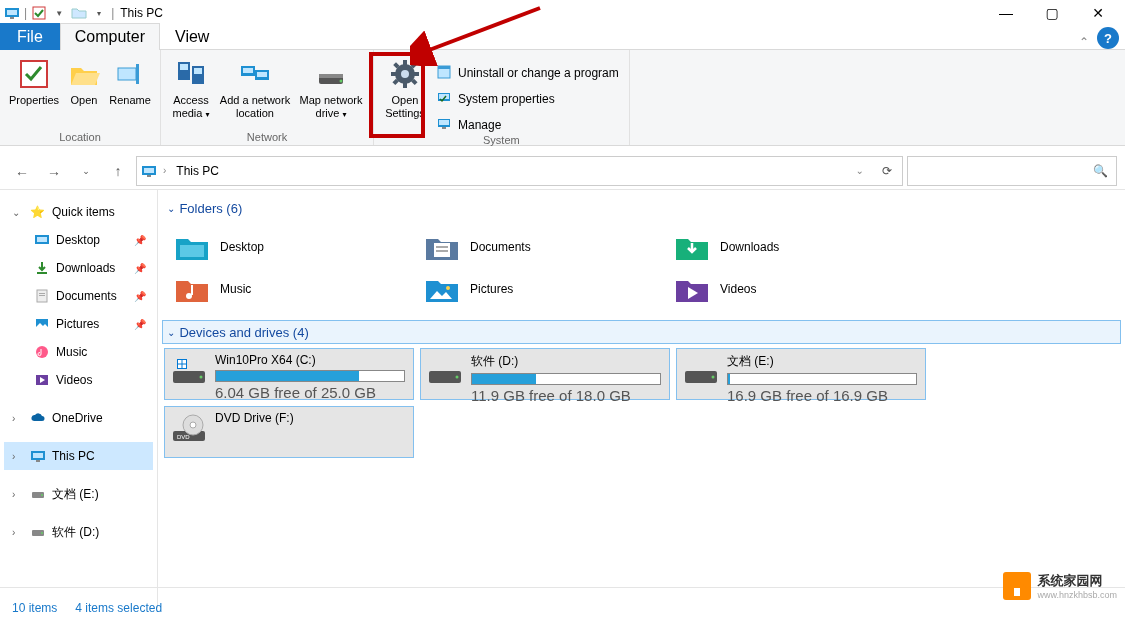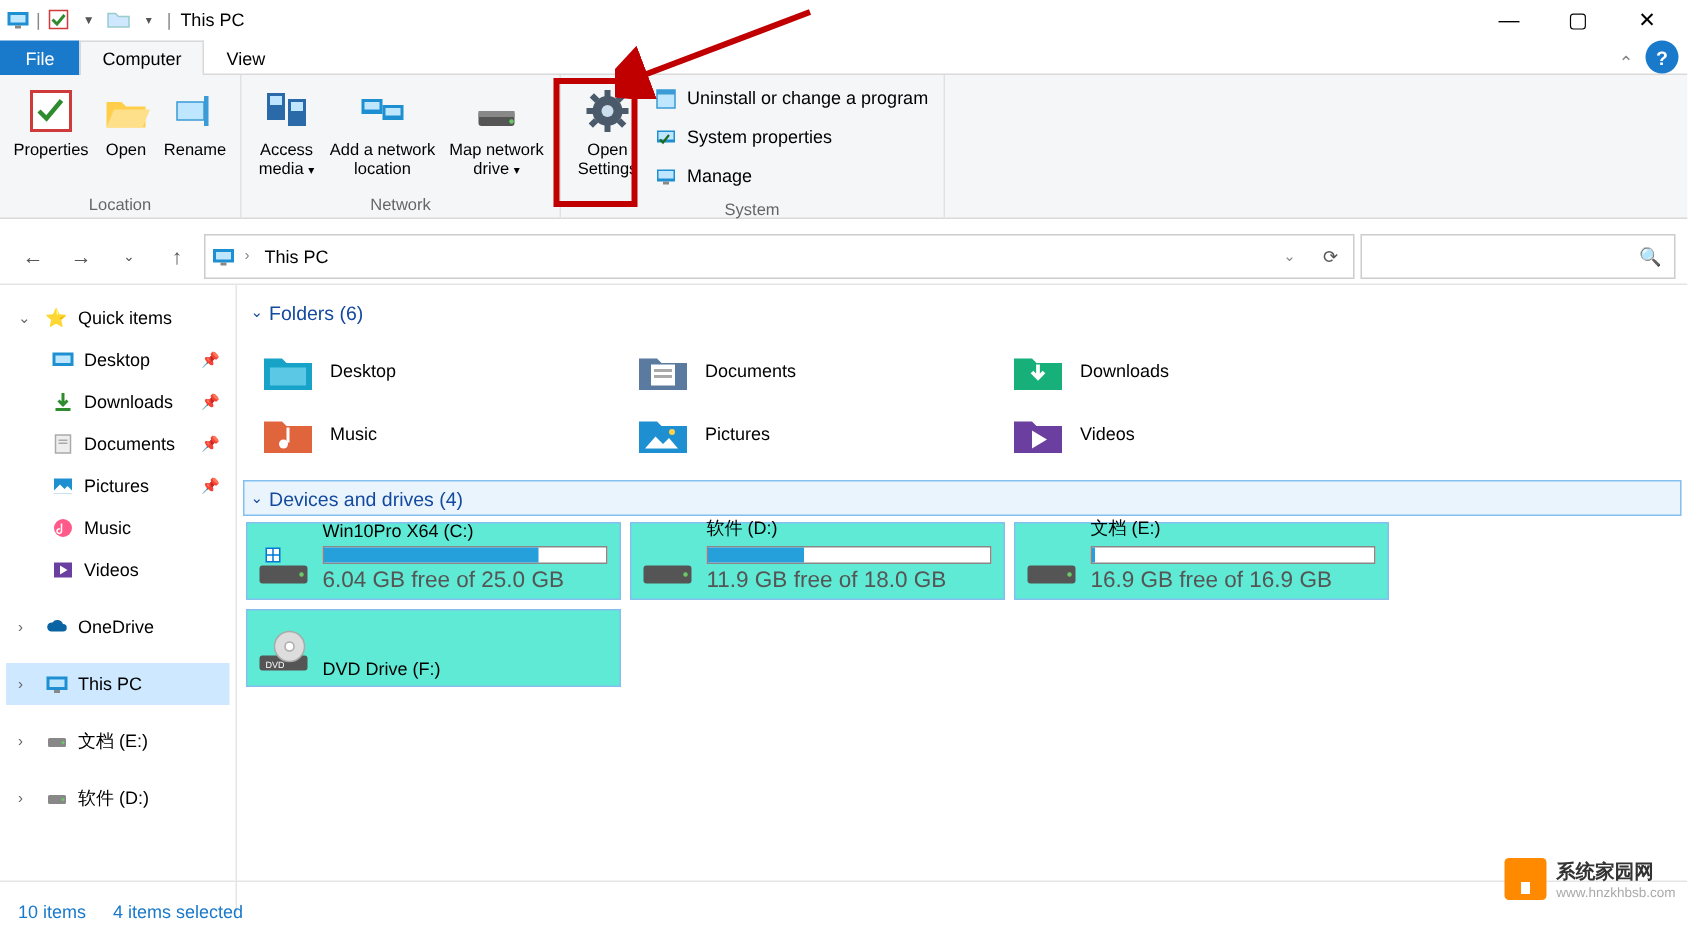--- a/index.html
+++ b/index.html
@@ -8,35 +8,35 @@
   
   .titlebar { height: 26px; display: flex; align-items: center; padding: 0 4px; background: #fff; }
   .titlebar .qat { display: flex; align-items: center; gap: 4px; }
   .titlebar .qat .ic { width: 16px; height: 16px; display: flex; align-items: center; justify-content: center; }
   .titlebar .title { margin-left: 6px; font-size: 12px; }
   .titlebar .spacer { flex: 1; }
   .winbtn { width: 46px; height: 26px; display: flex; align-items: center; justify-content: center; font-size: 14px; font-family: "Segoe MDL2 Assets", sans-serif; }
 
   
   .tabs { height: 24px; display: flex; align-items: flex-end; border-bottom: 1px solid #d9d9d9; }
-  .tab { padding: 4px 14px; font-size: 12px; border: 1px solid transparent; border-bottom: none; position: relative; top: 1px; cursor: default; }
+  .tab { padding: 4px 14px; font-size: 16px; border: 1px solid transparent; border-bottom: none; position: relative; top: 1px; cursor: default; }
   .tab.file { background: #1979ca; color: #fff; padding: 4px 16px; }
   .tab.active { background: #f5f6f7; border-color: #d9d9d9; }
   .tabs .tabspacer { flex: 1; }
   .tabs .help { width: 22px; height: 22px; background: #1979ca; color: #fff; border-radius: 50%; display: flex; align-items: center; justify-content: center; font-weight: bold; margin-right: 6px; font-size: 13px; }
 
   
   .ribbon { height: 96px; background: #f5f6f7; display: flex; border-bottom: 1px solid #d9d9d9; }
   .group { display: flex; flex-direction: column; border-right: 1px solid #e1e1e1; padding: 4px 6px 2px 6px; }
   .group .items { flex: 1; display: flex; align-items: flex-start; gap: 2px; }
   .group .label { text-align: center; font-size: 11px; color: #666; padding-top: 2px; }
   .bigbtn { display: flex; flex-direction: column; align-items: center; width: 56px; text-align: center; font-size: 11px; line-height: 13px; padding-top: 4px; }
   .bigbtn .bicon { width: 32px; height: 32px; display: flex; align-items: center; justify-content: center; margin-bottom: 4px; }
   .smallstack { display: flex; flex-direction: column; gap: 4px; padding-top: 4px; }
-  .smallbtn { display: flex; align-items: flex-start; gap: 6px; font-size: 12px; height: 22px; padding: 0 4px; }
+  .smallbtn { display: flex; align-items: flex-end; gap: 6px; font-size: 12px; height: 22px; padding: 0 4px; }
   .smallbtn .sic { width: 16px; height: 16px; display: flex; align-items: center; justify-content: center; }
 
   .highlight-box { position: absolute; border: 4px solid #c00000; left: 369px; top: 52px; width: 56px; height: 86px; pointer-events: none; z-index: 10; }
   .arrow-svg { position: absolute; left: 410px; top: 6px; z-index: 10; pointer-events: none; }
 
   
   .navbar { height: 38px; display: flex; align-items: center; padding: 4px 8px; gap: 4px; border-bottom: 1px solid #e5e5e5; margin-top: 6px; }
   .navbtn { width: 28px; height: 28px; display: flex; align-items: center; justify-content: center; color: #555; font-size: 14px; }
   .addr { flex: 1; height: 30px; border: 1px solid #ccc; display: flex; align-items: center; padding: 0 4px; gap: 6px; }
   .addr .crumb { font-size: 12px; padding: 4px 4px; }
@@ -57,21 +57,21 @@
 
   .main { flex: 1; padding: 6px 4px; overflow: hidden; position: relative; }
   .section-hdr { display: flex; align-items: center; height: 24px; color: #13499f; border: 1px solid transparent; font-size: 13px; padding-left: 4px; gap: 4px; }
   .section-hdr.bordered { border: 1px solid #83c0ef; background: #eaf4fd; }
   .folder-grid { display: flex; flex-wrap: wrap; padding: 6px 4px 10px 4px; }
   .folder-item { width: 250px; height: 42px; display: flex; align-items: center; gap: 10px; padding-left: 8px; }
   .folder-item .ficon { width: 36px; height: 36px; display: flex; align-items: center; justify-content: center; }
   .folder-item .flabel { font-size: 12px; }
 
   .drive-grid { display: flex; flex-wrap: wrap; padding: 4px 2px 10px 2px; gap: 6px; }
-  .drive-item { width: 250px; height: 52px; border: 1px solid #83c0ef; background: #5eead4; display: flex; align-items: flex-end; gap: 8px; padding: 4px 6px; }
+  .drive-item { width: 250px; height: 52px; border: 1px solid #83c0ef; background: #e5e5e5; display: flex; align-items: flex-start; gap: 8px; padding: 4px 6px; }
   .drive-item .dicon { width: 36px; height: 36px; display: flex; align-items: center; justify-content: center; }
   .drive-item .dinfo { flex: 1; font-size: 12px; }
   .drive-item .dbar { width: 190px; height: 12px; border: 1px solid #888; background: #fff; margin: 3px 0 2px 0; position: relative; }
   .drive-item .dbar .fill { position: absolute; left: 0; top: 0; bottom: 0; background: #26a0da; }
   .drive-item .dfree { font-size: 15px; color: #555; }
 
   
   .statusbar { position: absolute; left: 0; right: 0; bottom: 0; height: 41px; border-top: 1px solid #e5e5e5; display: flex; align-items: center; padding: 0 12px; font-size: 12px; gap: 18px; color: #1979ca; }
 
   .watermark { position: absolute; right: 8px; bottom: 28px; display: flex; align-items: flex-end; gap: 6px; font-size: 13px; color: #333; }

